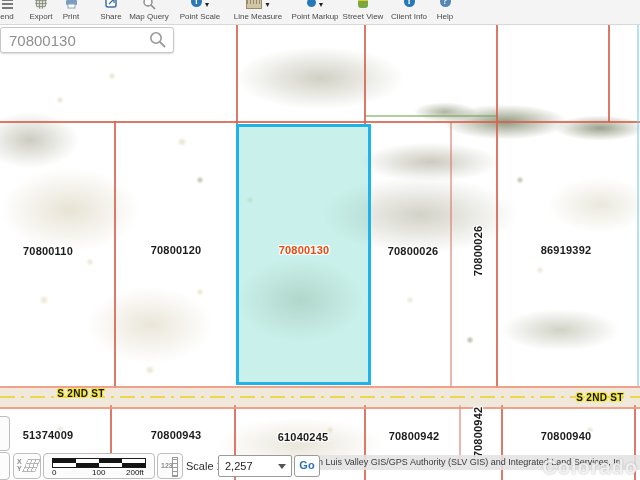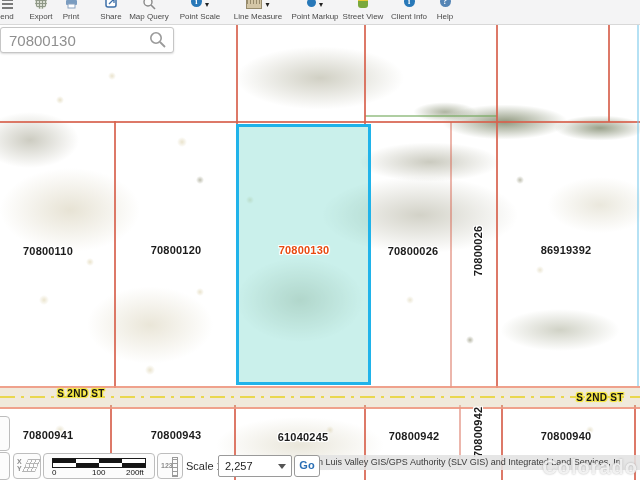--- a/index.html
+++ b/index.html
@@ -160,21 +160,21 @@
   </div>
 
   <div class="sel-parcel"></div>
 
   <div class="plabel" style="left:48px;top:251px;">70800110</div>
   <div class="plabel" style="left:176px;top:250px;">70800120</div>
   <div class="plabel hl" style="left:304px;top:250px;">70800130</div>
   <div class="plabel" style="left:413px;top:251px;">70800026</div>
   <div class="plabel vert" style="left:478px;top:251px;">70800026</div>
   <div class="plabel" style="left:566px;top:250px;">86919392</div>
-  <div class="plabel" style="left:48px;top:435px;">70800941</div>
+  <div class="plabel" style="left:48px;top:435px;">51374009</div>
   <div class="plabel" style="left:176px;top:435px;">70800943</div>
   <div class="plabel" style="left:303px;top:437px;">61040245</div>
   <div class="plabel" style="left:414px;top:436px;">70800942</div>
   <div class="plabel vert" style="left:478px;top:432px;">70800942</div>
   <div class="plabel" style="left:566px;top:436px;">70800940</div>
 
   <div class="slabel" style="left:81px;top:393px;">S 2ND ST</div>
   <div class="slabel" style="left:600px;top:397px;">S 2ND ST</div>
 
   <div class="edge-btn" style="top:416px;height:33px;"></div>

